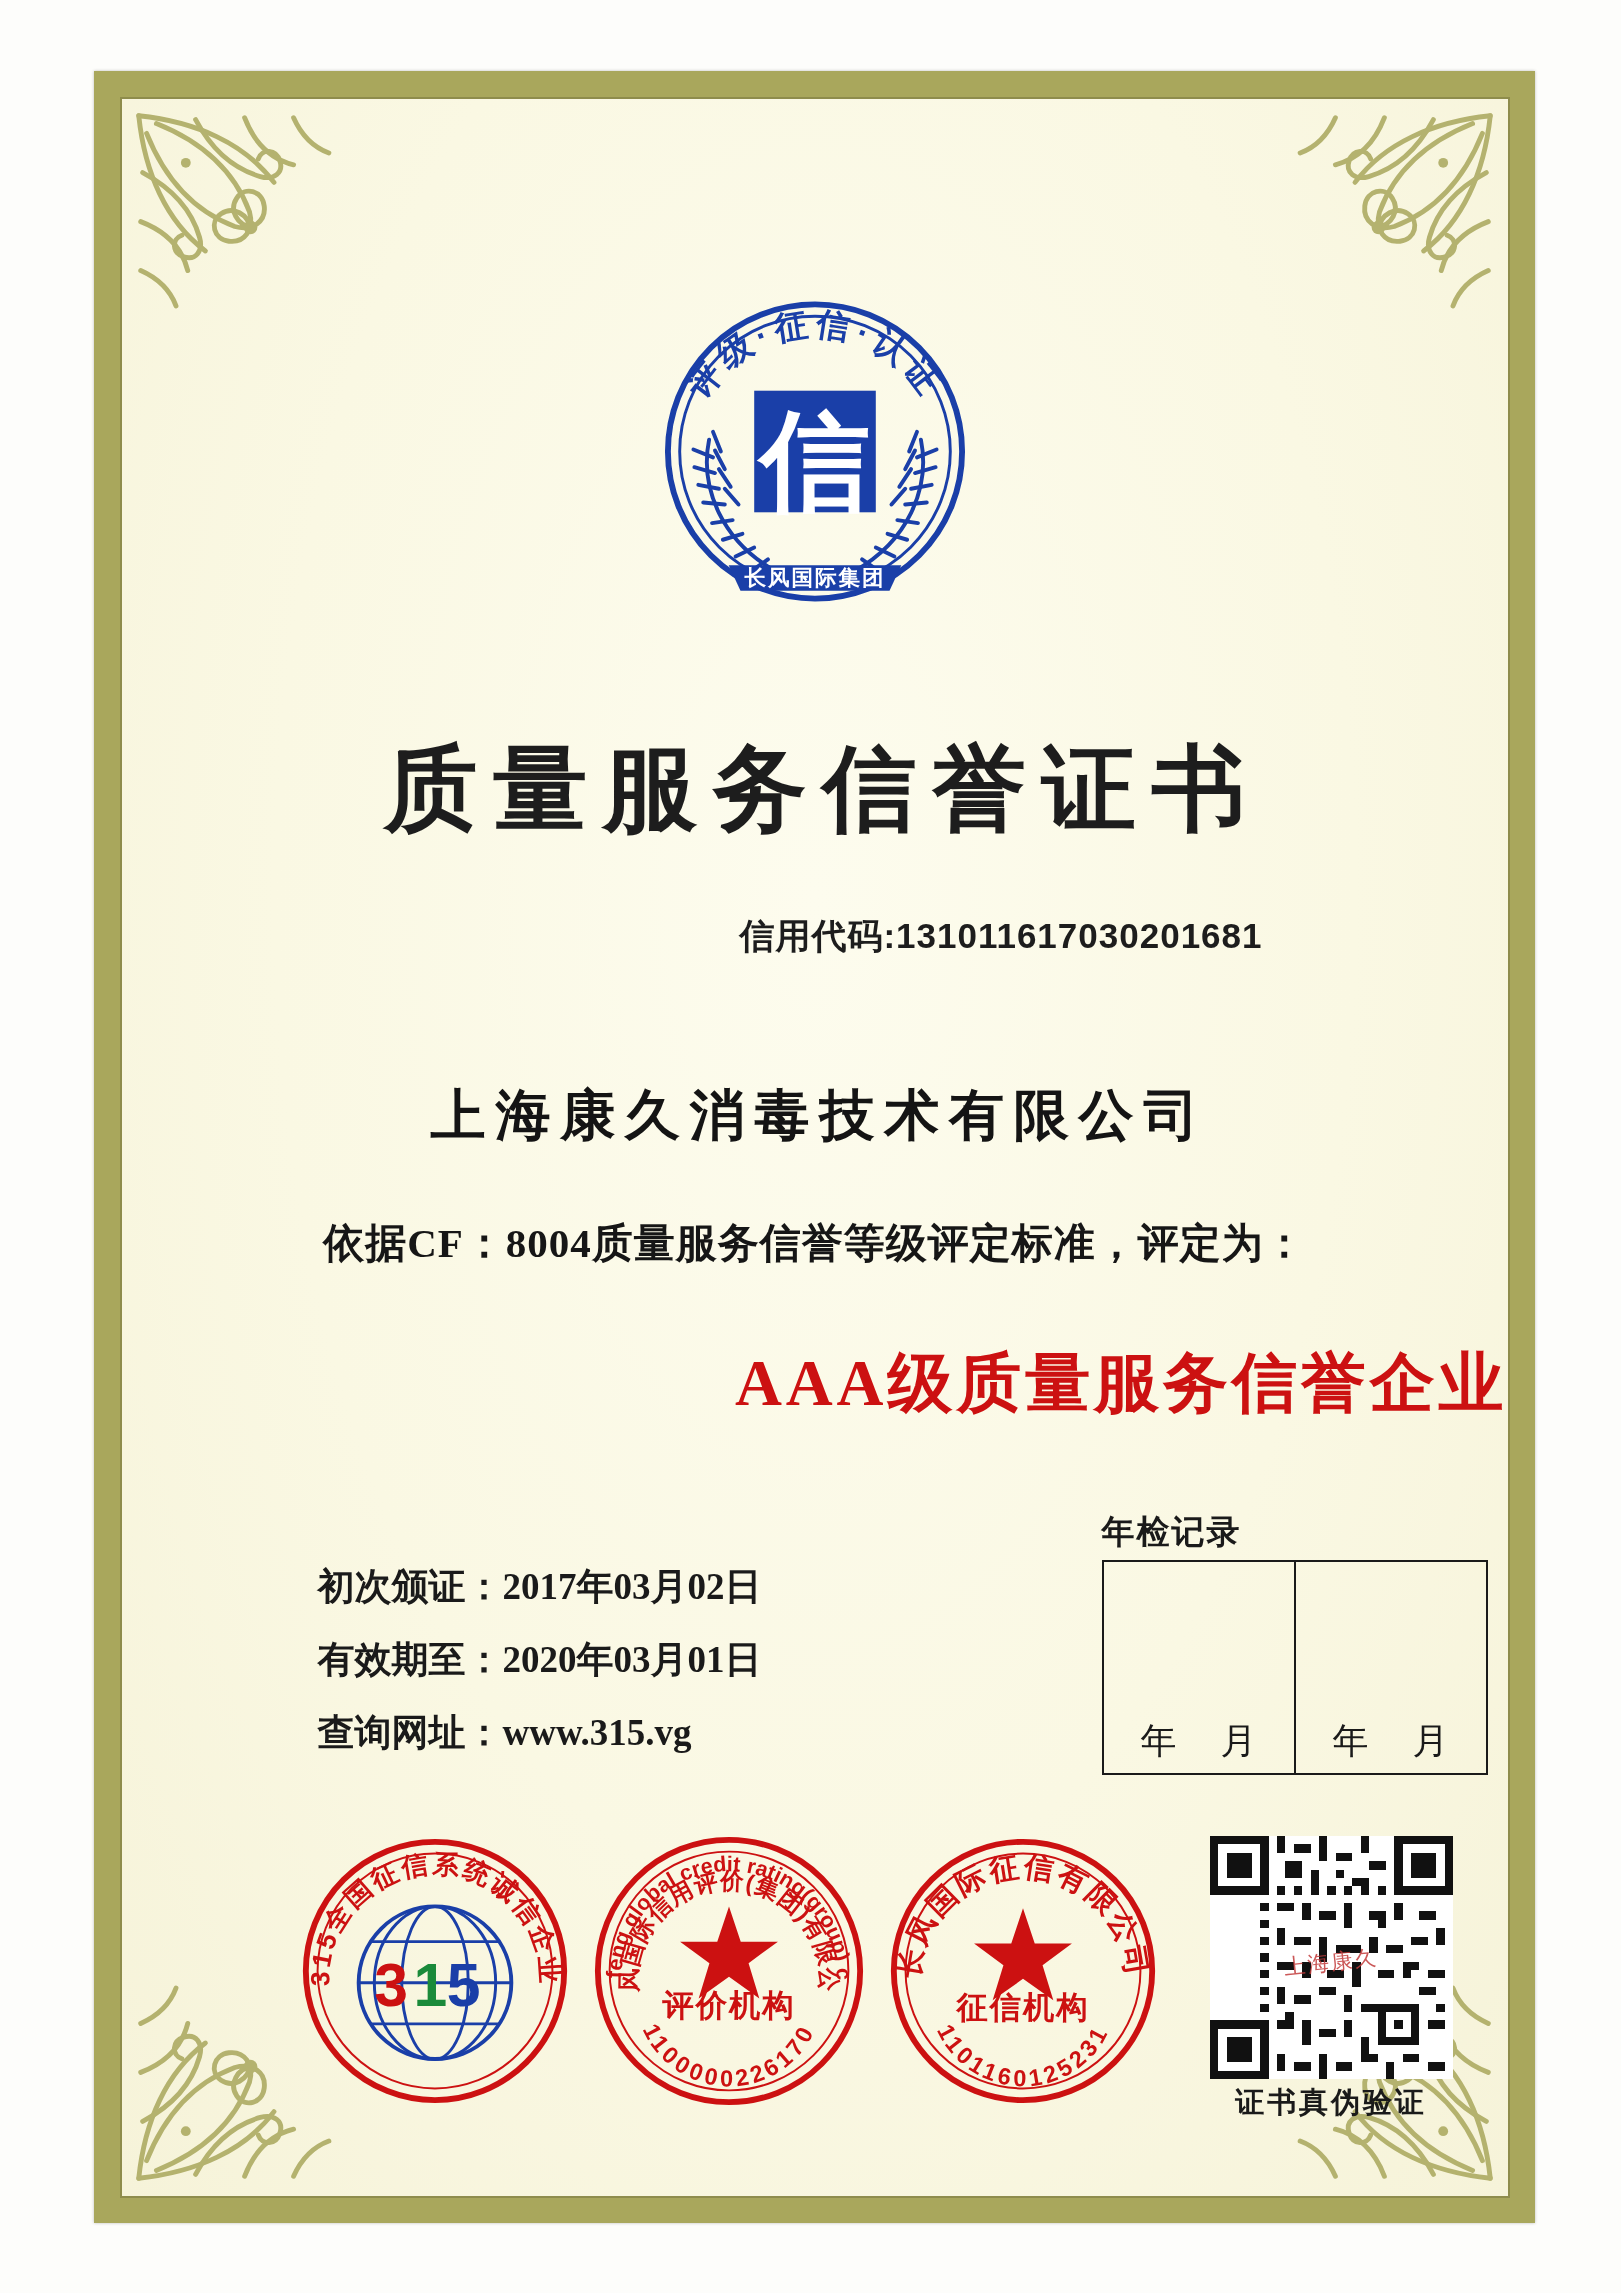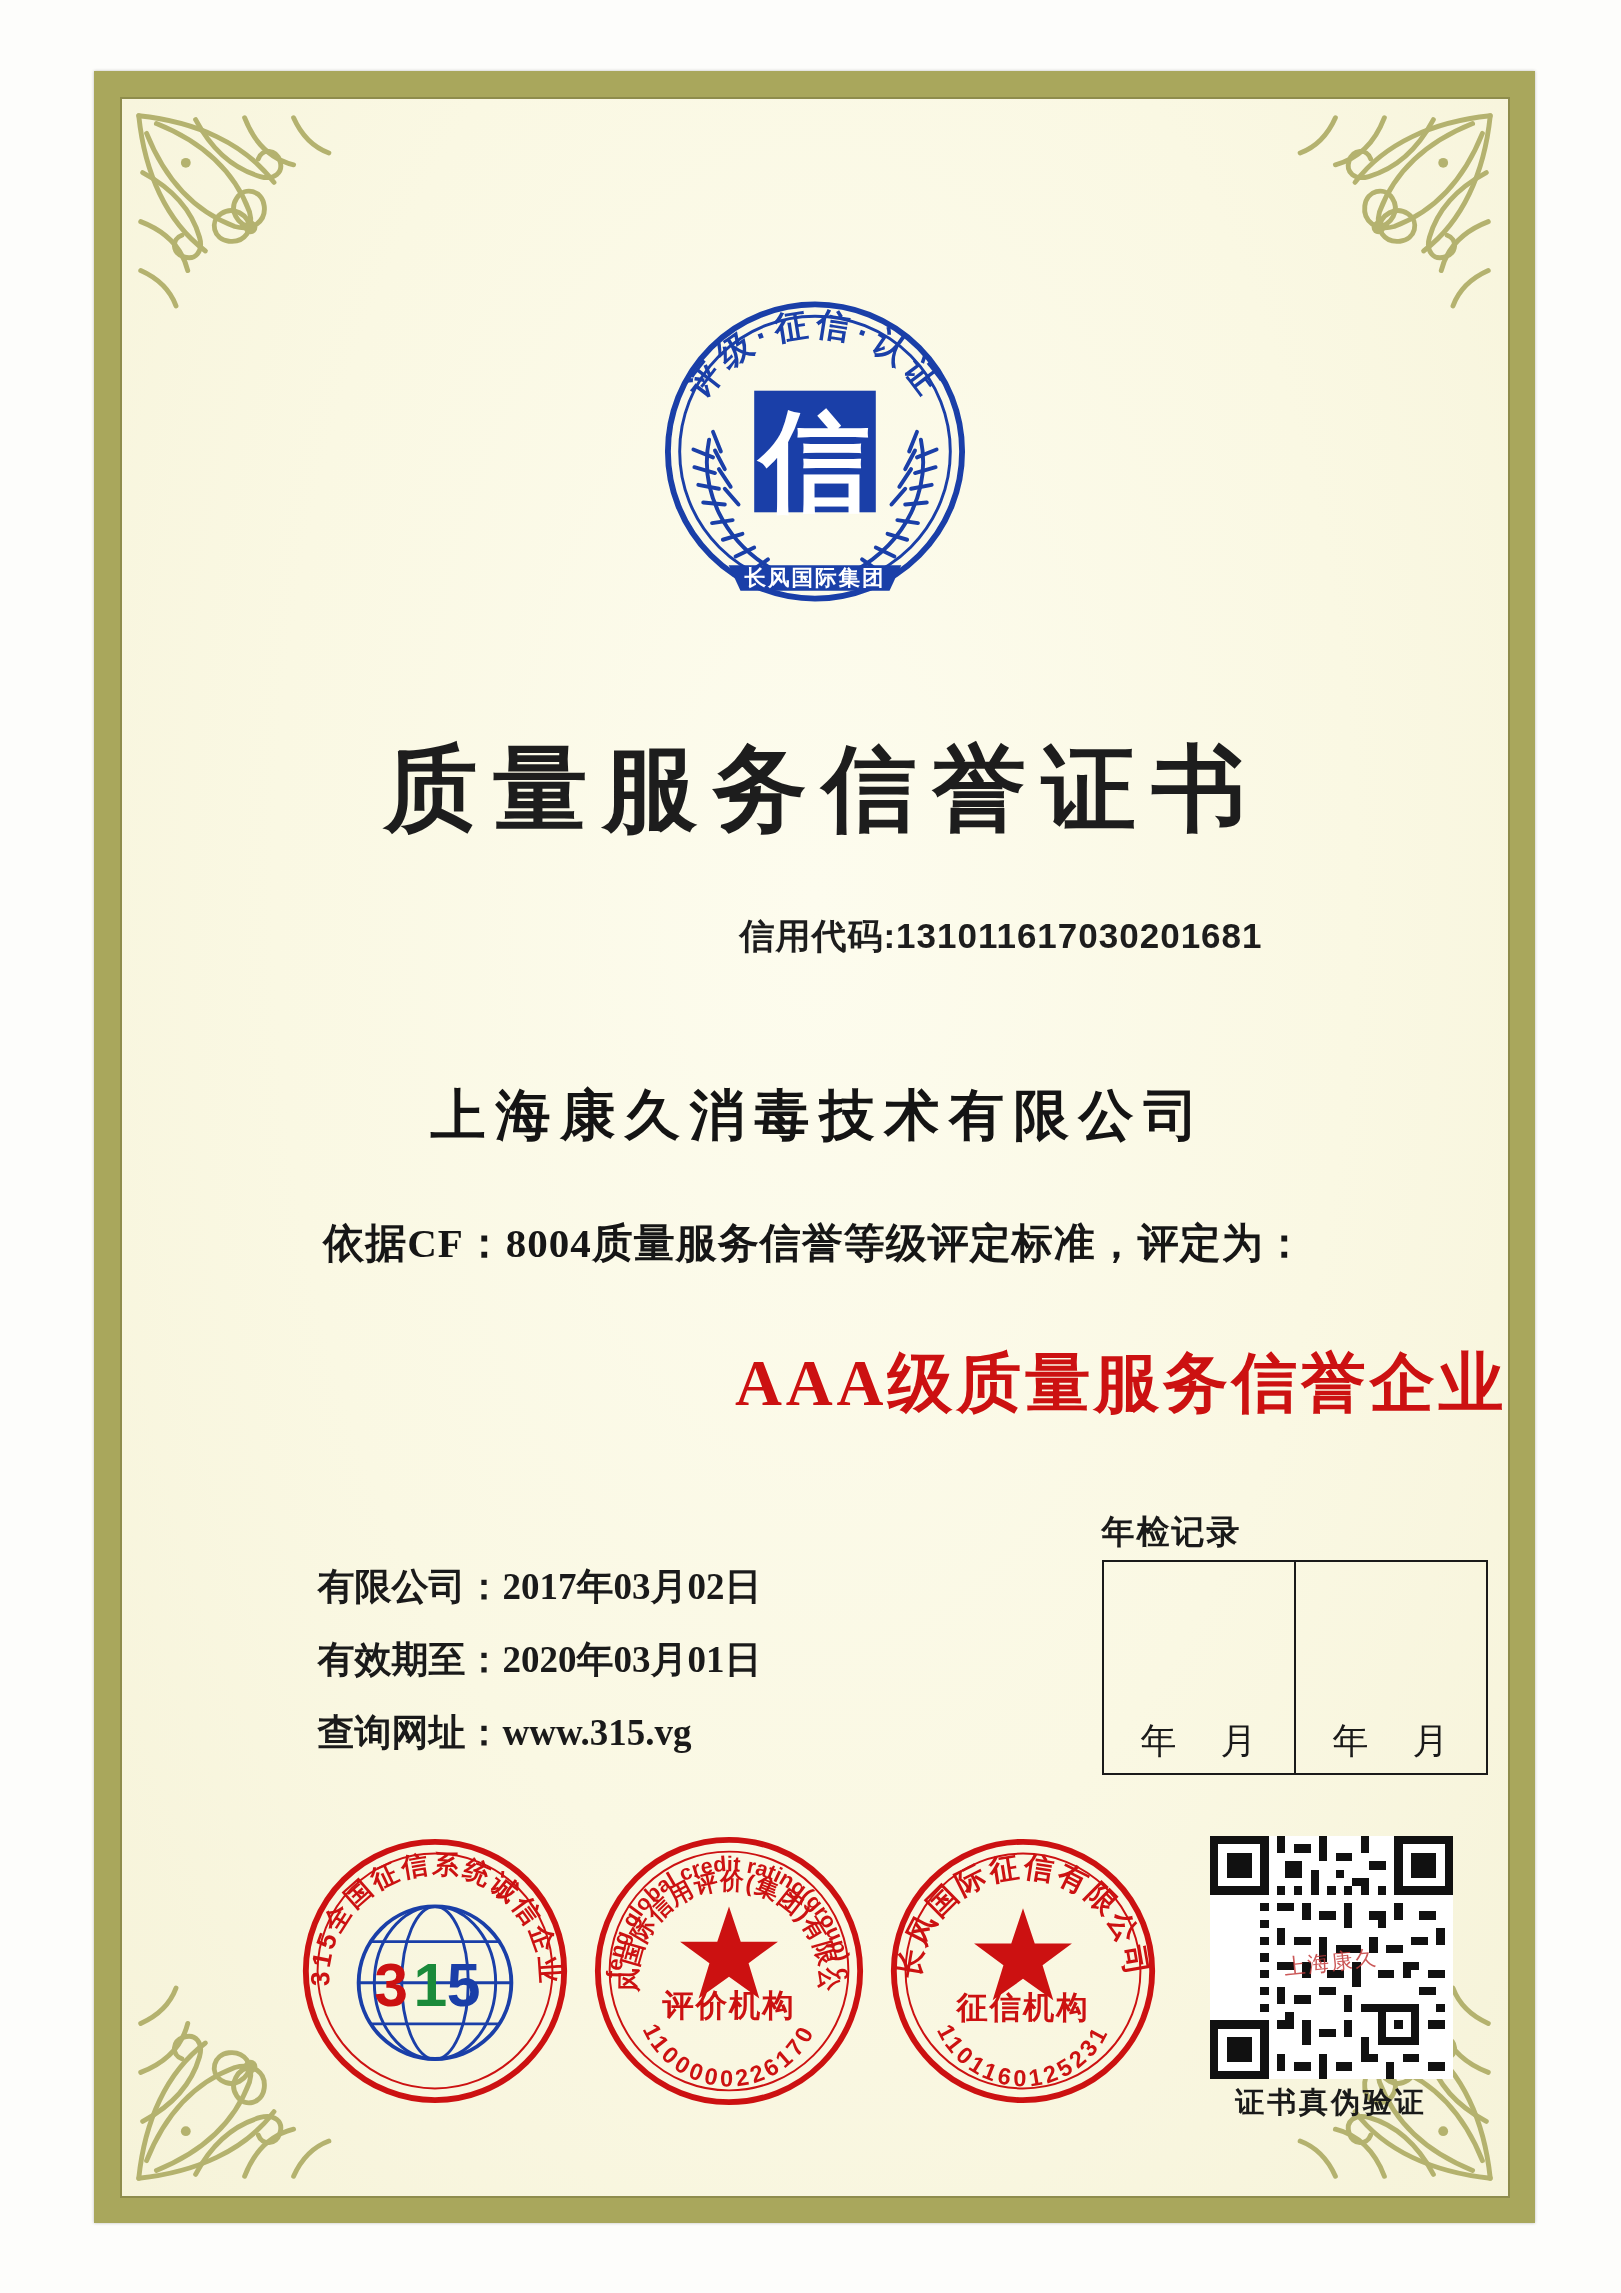--- a/index.html
+++ b/index.html
@@ -383,21 +383,21 @@
           <span>信用代码:</span><span>131011617030201681</span>
         </div>
 
         <div class="company">上海康久消毒技术有限公司</div>
 
         <div class="standard-line">依据CF：8004质量服务信誉等级评定标准，评定为：</div>
 
         <div class="grade">AAA级质量服务信誉企业</div>
 
         <div class="details">
-          <div>有限公司：2017年03月02日</div>
+          <div>初次颁证：2017年03月02日</div>
           <div>有效期至：2020年03月01日</div>
           <div>查询网址：www.315.vg</div>
         </div>
 
         <div class="annual">
           <div class="annual-title">年检记录</div>
           <div class="annual-table">
             <div class="annual-cell">
               <div class="ym">年  月</div>
             </div>

